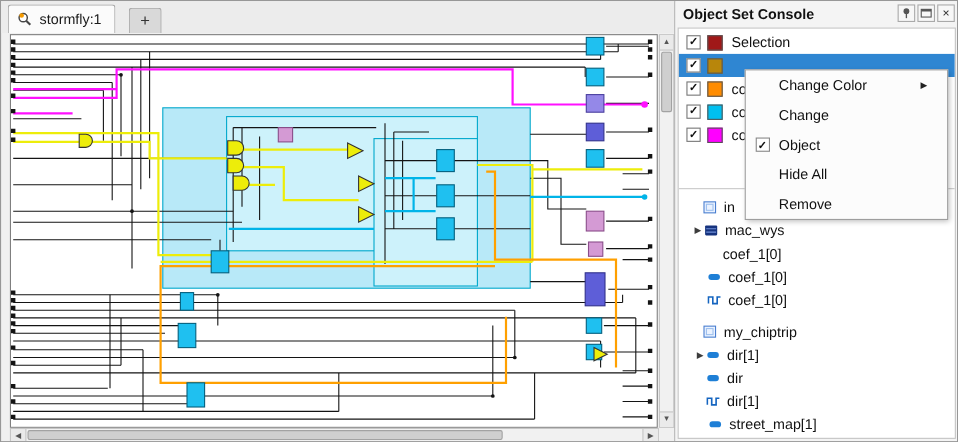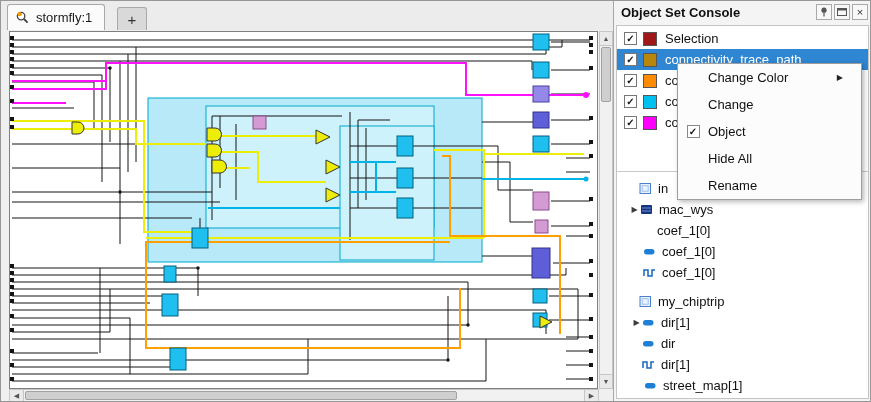--- a/index.html
+++ b/index.html
@@ -208,21 +208,20 @@
               <span>✓</span>
             </span>
           <span class="swatch sw-0"></span>
           <span>Selection</span>
         </div>
         <div class="os-row selected">
           <span class="cb">
               <span>✓</span>
             </span>
           <span class="swatch sw-1"></span>
-          <span>connectivity_trace_path</span>
         </div>
         <div class="os-row">
           <span class="cb">
               <span>✓</span>
             </span>
           <span class="swatch sw-2"></span>
           <span>co</span>
         </div>
         <div class="os-row">
           <span class="cb">
@@ -343,17 +342,17 @@
           <span class="mi-check">✓</span>
         </span>
       <span>Object</span>
     </div>
     <div class="menu-item">
       <span class="mi-gutter"></span>
       <span>Hide All</span>
     </div>
     <div class="menu-item">
       <span class="mi-gutter"></span>
-      <span>Rename</span>
+      <span>Remove</span>
     </div>
   </div>
 
 </div>
 
 </body></html>

